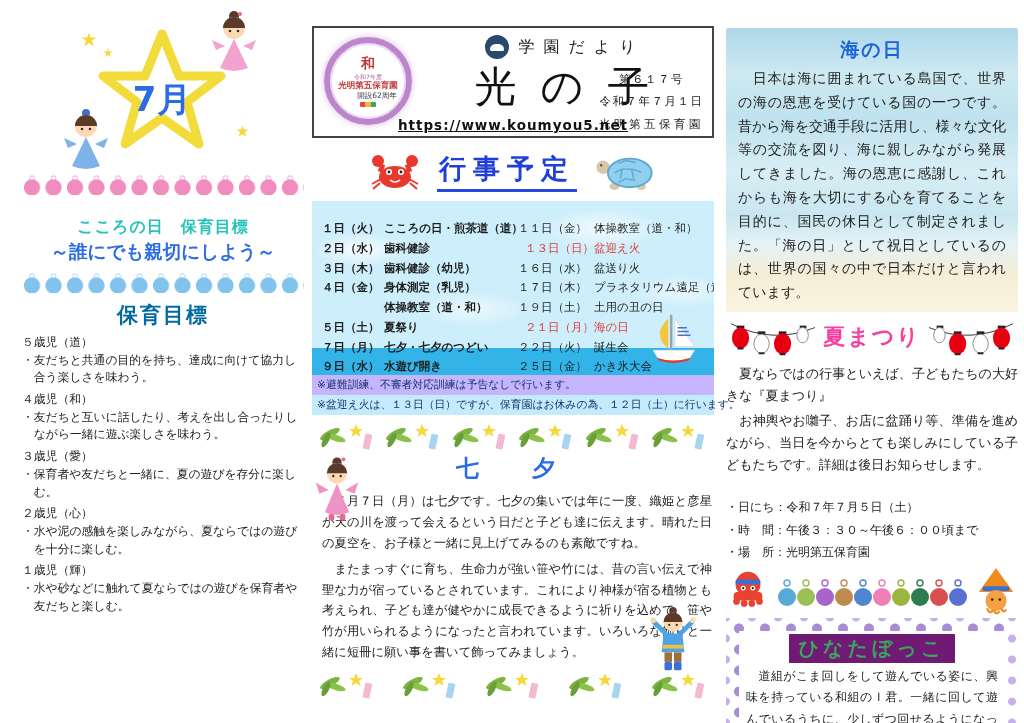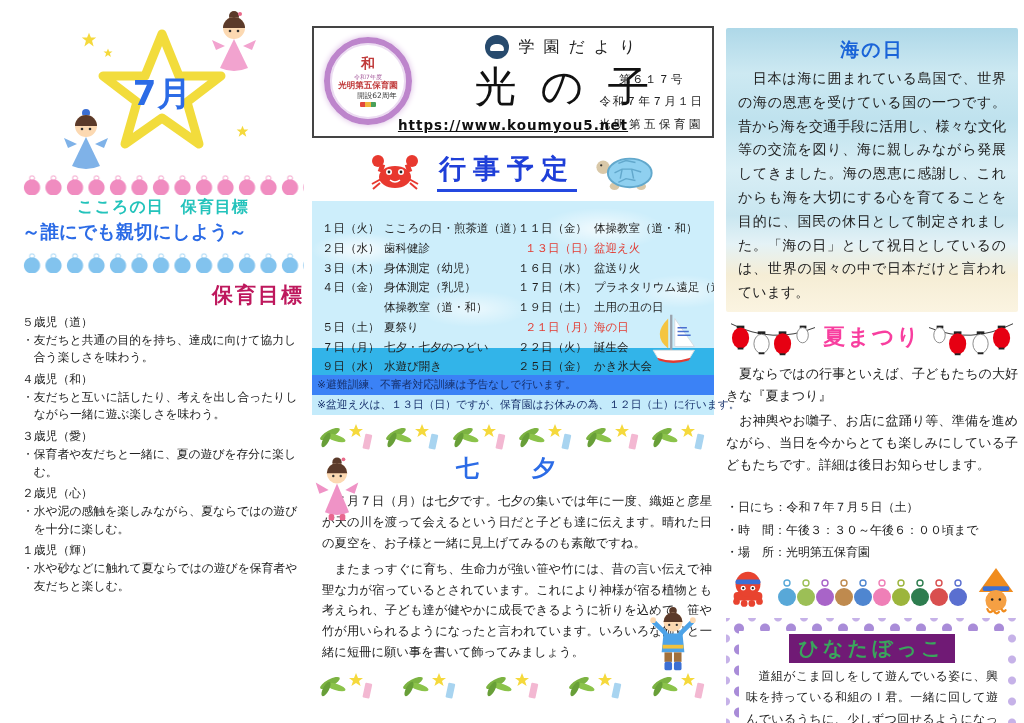--- a/index.html
+++ b/index.html
@@ -7,21 +7,21 @@
   .page {
     position: relative; width: 1024px; height: 723px; background: #fff;
     font-family: "DejaVu Sans", "Liberation Sans", sans-serif;
     color: #222; overflow: hidden;
   }
   
   .col-left { position: absolute; left: 22px; top: 24px; width: 282px; }
   .star-wrap { position: relative; width: 180px; height: 142px; margin: 0 auto; }
   .star-frame { position: absolute; left: 22px; top: 2px; }
   .month-label {
-    position: absolute; left: 22px; top: 2px; width: 135px; height: 135px;
+    position: absolute; left: 22px; top: 8px; width: 135px; height: 135px;
     display: flex; align-items: center; justify-content: center;
     color: #2b6be6; font-size: 34px; font-weight: bold; letter-spacing: 1px;
   }
   .orihime1 { position: absolute; right: -8px; top: -14px; }
   .hikoboshi1 { position: absolute; left: -14px; bottom: -10px; }
   .sparkle { position: absolute; }
   .intro { margin-top: 14px; font-size: 12.5px; line-height: 1.72; text-align: justify; }
   .intro b { font-weight: bold; }
   .yoyo-row {
     height: 20px; margin-top: 9px; width: 100%;
@@ -30,23 +30,23 @@
   .yoyo-pink {
     background-image:
       radial-gradient(circle at 10px 12.5px, #f08cc0 7.6px, transparent 8.6px),
       radial-gradient(circle at 10px 3.2px, rgba(0,0,0,0) 1.4px, #f5b0d2 2.1px, transparent 3.6px);
   }
   .yoyo-blue {
     background-image:
       radial-gradient(circle at 10px 12.5px, #82c3ee 7.6px, transparent 8.6px),
       radial-gradient(circle at 10px 3.2px, rgba(0,0,0,0) 1.4px, #b3dcf6 2.1px, transparent 3.6px);
   }
-  .kokoro-title { margin-top: 2px; text-align: center; color: #23c3bb; font-weight: bold; font-size: 16px; letter-spacing: 1px; }
-  .kokoro-sub   { margin-top: 1px; text-align: left; color: #2b6be6; font-weight: bold; font-size: 18.5px; }
-  .hoiku-title  { margin: 8px 0 5px; text-align: right; color: #be185d; font-weight: bold; font-size: 21px; letter-spacing: 2px; }
+  .kokoro-title { margin-top: 22px; text-align: center; color: #23c3bb; font-weight: bold; font-size: 16px; letter-spacing: 1px; }
+  .kokoro-sub   { margin-top: 1px; text-align: center; color: #2b6be6; font-weight: bold; font-size: 18.5px; }
+  .hoiku-title  { margin: 8px 0 5px; text-align: center; color: #0369a1; font-weight: bold; font-size: 21px; letter-spacing: 2px; }
   .hoiku-list { font-size: 11.8px; line-height: 1.5; }
   .hoiku-age  { margin-top: 4px; }
   .hoiku-goal { padding-left: 1em; text-indent: -1em; }
   
   .col-center { position: absolute; left: 312px; top: 26px; width: 402px; }
   .header-box { position: relative; border: 2px solid #444; height: 112px; background: #fff; }
   .stamp {
     position: absolute; left: 10px; top: 9px; width: 88px; height: 88px; border-radius: 50%;
     border: 6px solid #bd85cc; box-shadow: 0 0 0 2px #ecdcf2 inset, 0 0 6px #d9b8e2;
     display: flex; flex-direction: column; align-items: center; justify-content: center;
@@ -81,28 +81,28 @@
     background-image:
       radial-gradient(ellipse 70px 24px at 12% 28%, rgba(255,255,255,.85), transparent 70%),
       radial-gradient(ellipse 90px 30px at 72% 16%, rgba(255,255,255,.75), transparent 70%),
       radial-gradient(ellipse 80px 26px at 40% 62%, rgba(255,255,255,.6), transparent 70%),
       radial-gradient(ellipse 70px 24px at 92% 52%, rgba(255,255,255,.6), transparent 70%);
   }
   .sea { position: absolute; left: 0; right: 0; bottom: 0; height: 27px; background: #32b4e9; }
   .sailboat { position: absolute; right: 12px; bottom: 6px; z-index: 1; }
   .table-rows { position: relative; z-index: 2; display: flex; padding: 18px 4px 6px 10px;
     font-size: 11.5px; line-height: 1.72; color: #1d1d1d; }
-  .t-col-l { width: 196px; flex: none; }
+  .t-col-l { width: 196px; flex: none; font-weight: bold; }
   .t-col-r { flex: 1; }
   .t-row { display: flex; white-space: nowrap; }
   .t-row .d { flex: none; width: 62px; }
   .t-col-r .t-row .d { width: 76px; }
   .t-row.red { color: #e23b32; text-align: right; }
   .note { font-size: 10.8px; padding: 3px 5px; white-space: nowrap; color: #16306b; }
-  .note-1 { background: #3b82f6; }
+  .note-1 { background: #c4b5fd; }
   .note-2 { background: #c4ebfb; }
   
   .tanabata { position: relative; margin-top: 7px; }
   .bamboo-row { display: flex; justify-content: space-between; padding: 0 4px; height: 30px; overflow: hidden; }
   .tanabata-title { text-align: center; color: #2b6be6; font-weight: bold; font-size: 23px; letter-spacing: 15px; margin-top: 1px; }
   .orihime2 { position: absolute; left: 0px; top: 32px; }
   .tanabata p { margin: 5px 2px 0 10px; font-size: 12.3px; line-height: 1.7; text-align: justify; }
   .tanabata .p1 { margin-top: 7px; }
   .hikoboshi2 { position: absolute; right: 14px; bottom: 24px; }
   
@@ -269,21 +269,21 @@
           <div class="t-row">
               <span class="d">１日（火）</span>
               <span class="e">こころの日・煎茶道（道）</span>
             </div>
           <div class="t-row">
               <span class="d">２日（水）</span>
               <span class="e">歯科健診</span>
             </div>
           <div class="t-row">
               <span class="d">３日（木）</span>
-              <span class="e">身体測定（幼児）</span>
+              <span class="e">歯科健診（幼児）</span>
             </div>
           <div class="t-row">
               <span class="d">４日（金）</span>
               <span class="e">身体測定（乳児）</span>
             </div>
           <div class="t-row">
               <span class="d"></span>
               <span class="e">体操教室（道・和）</span>
             </div>
           <div class="t-row">

